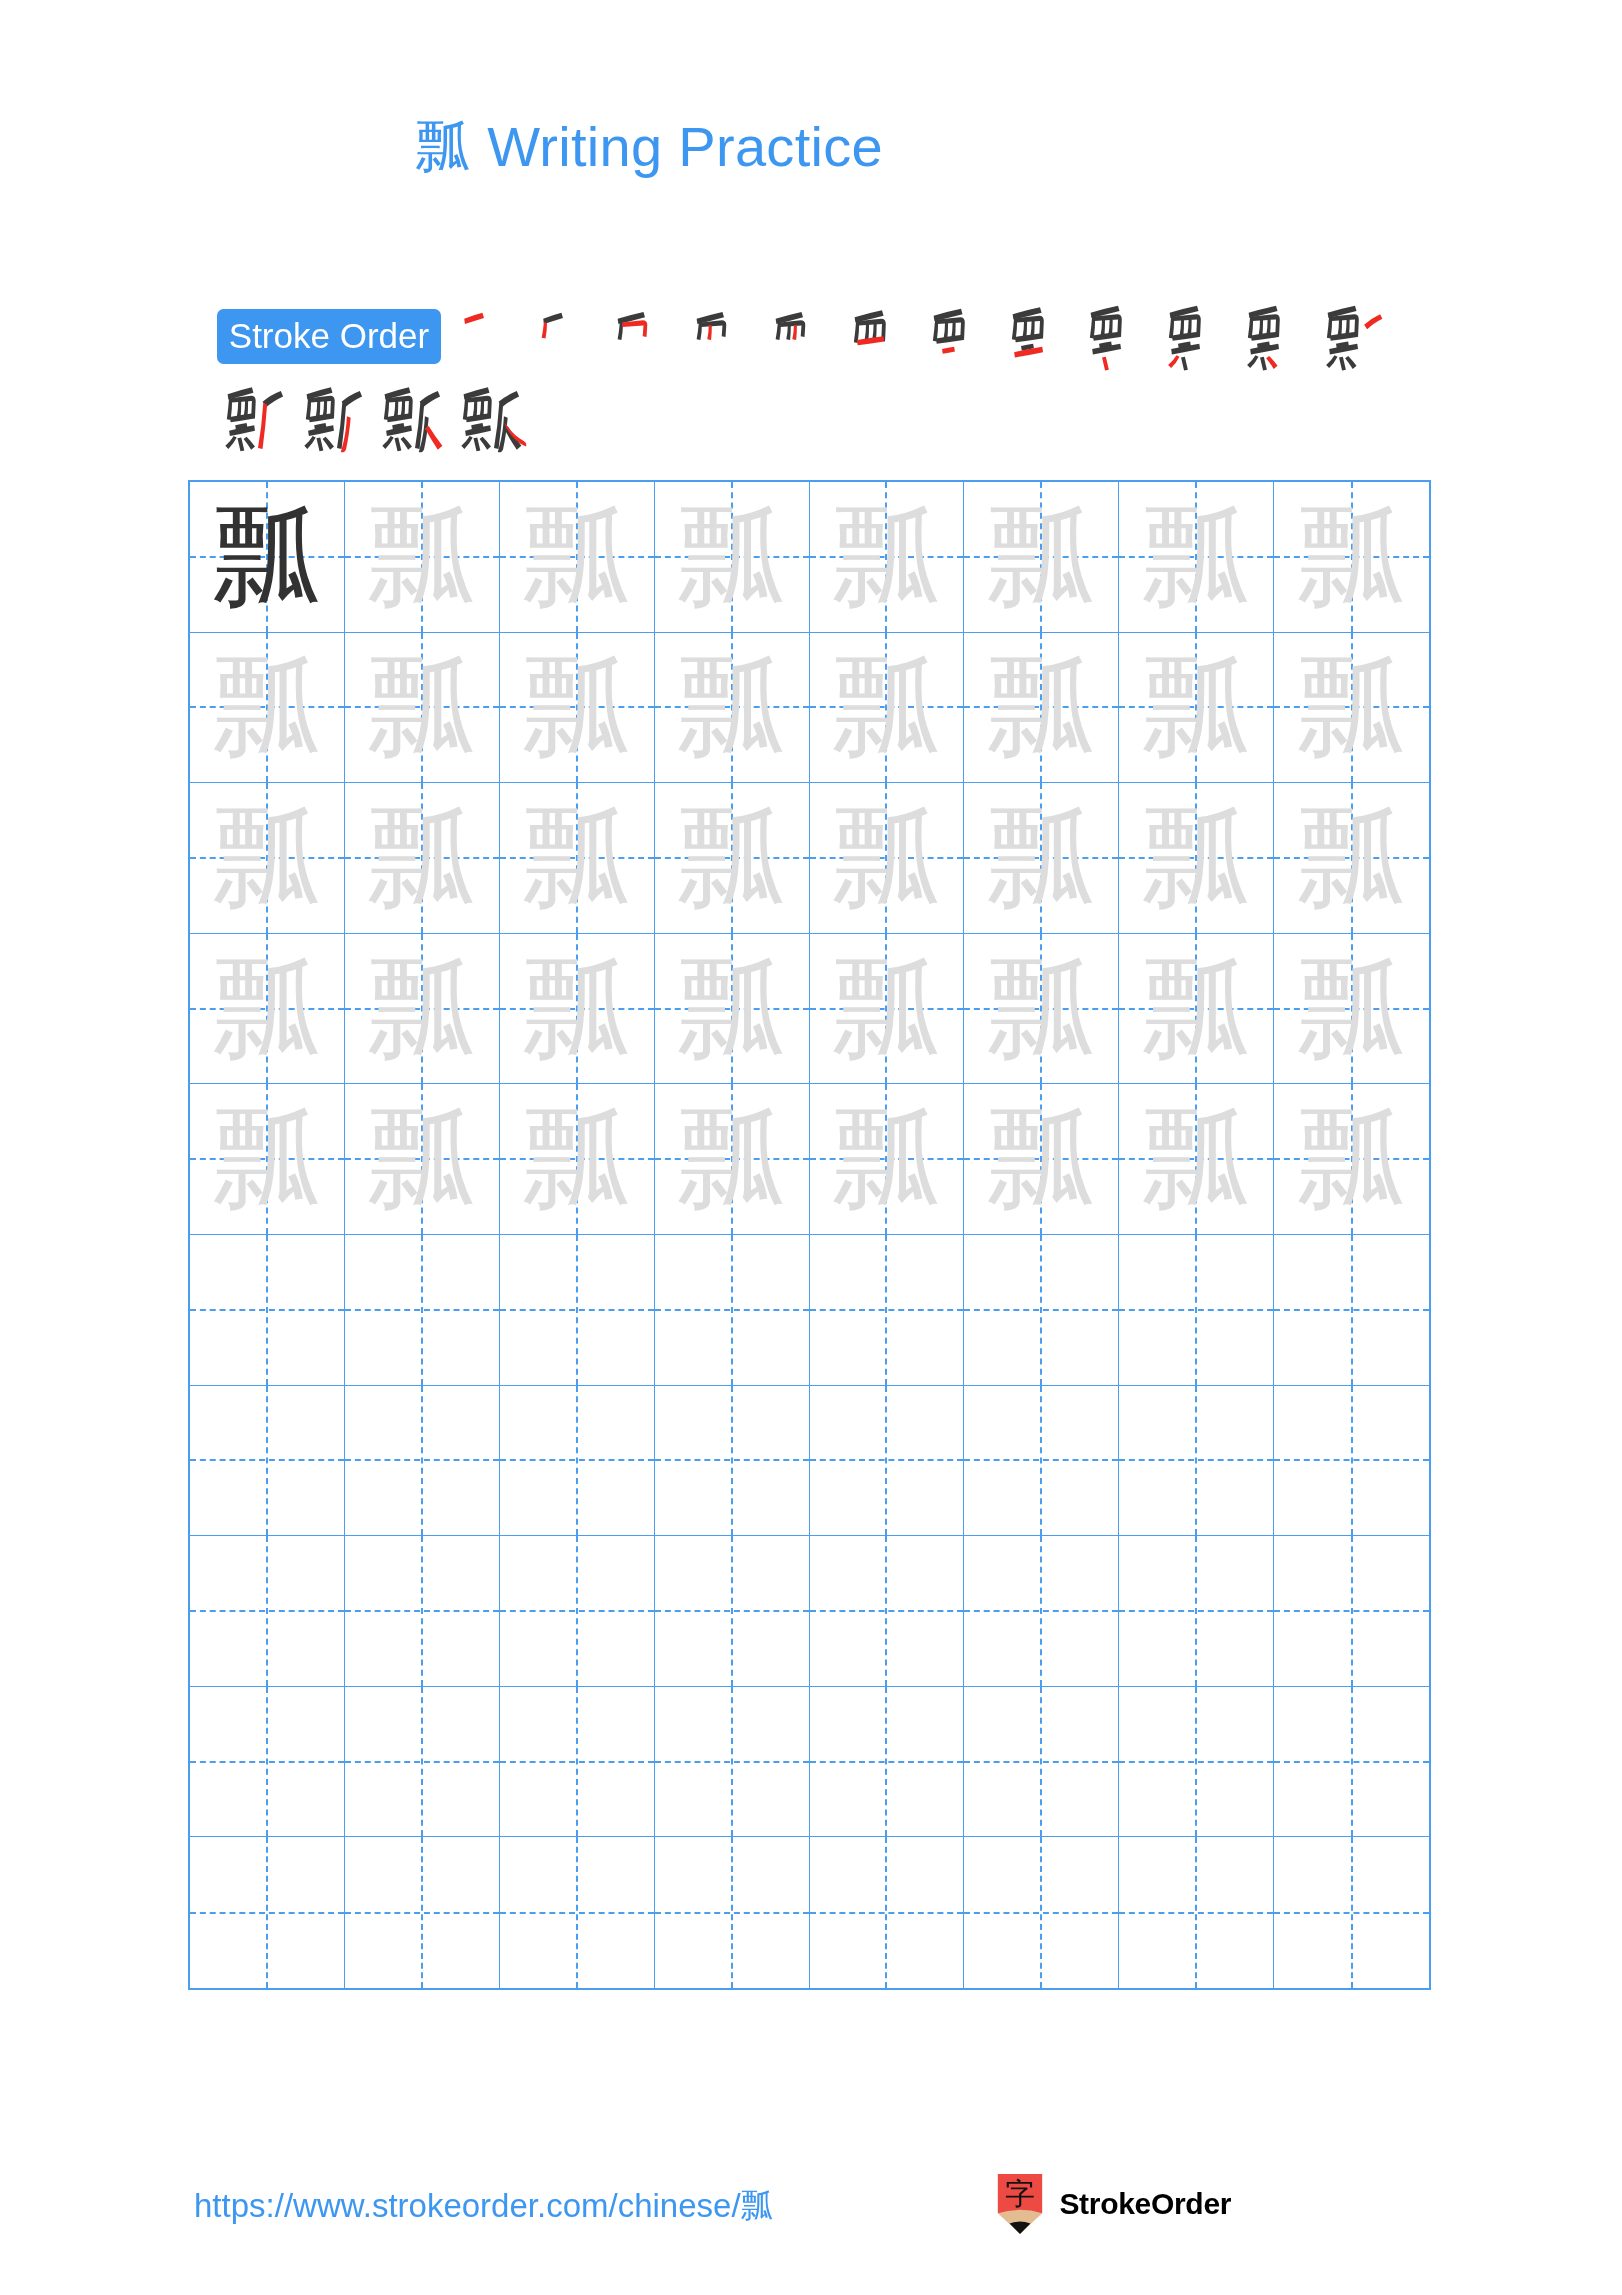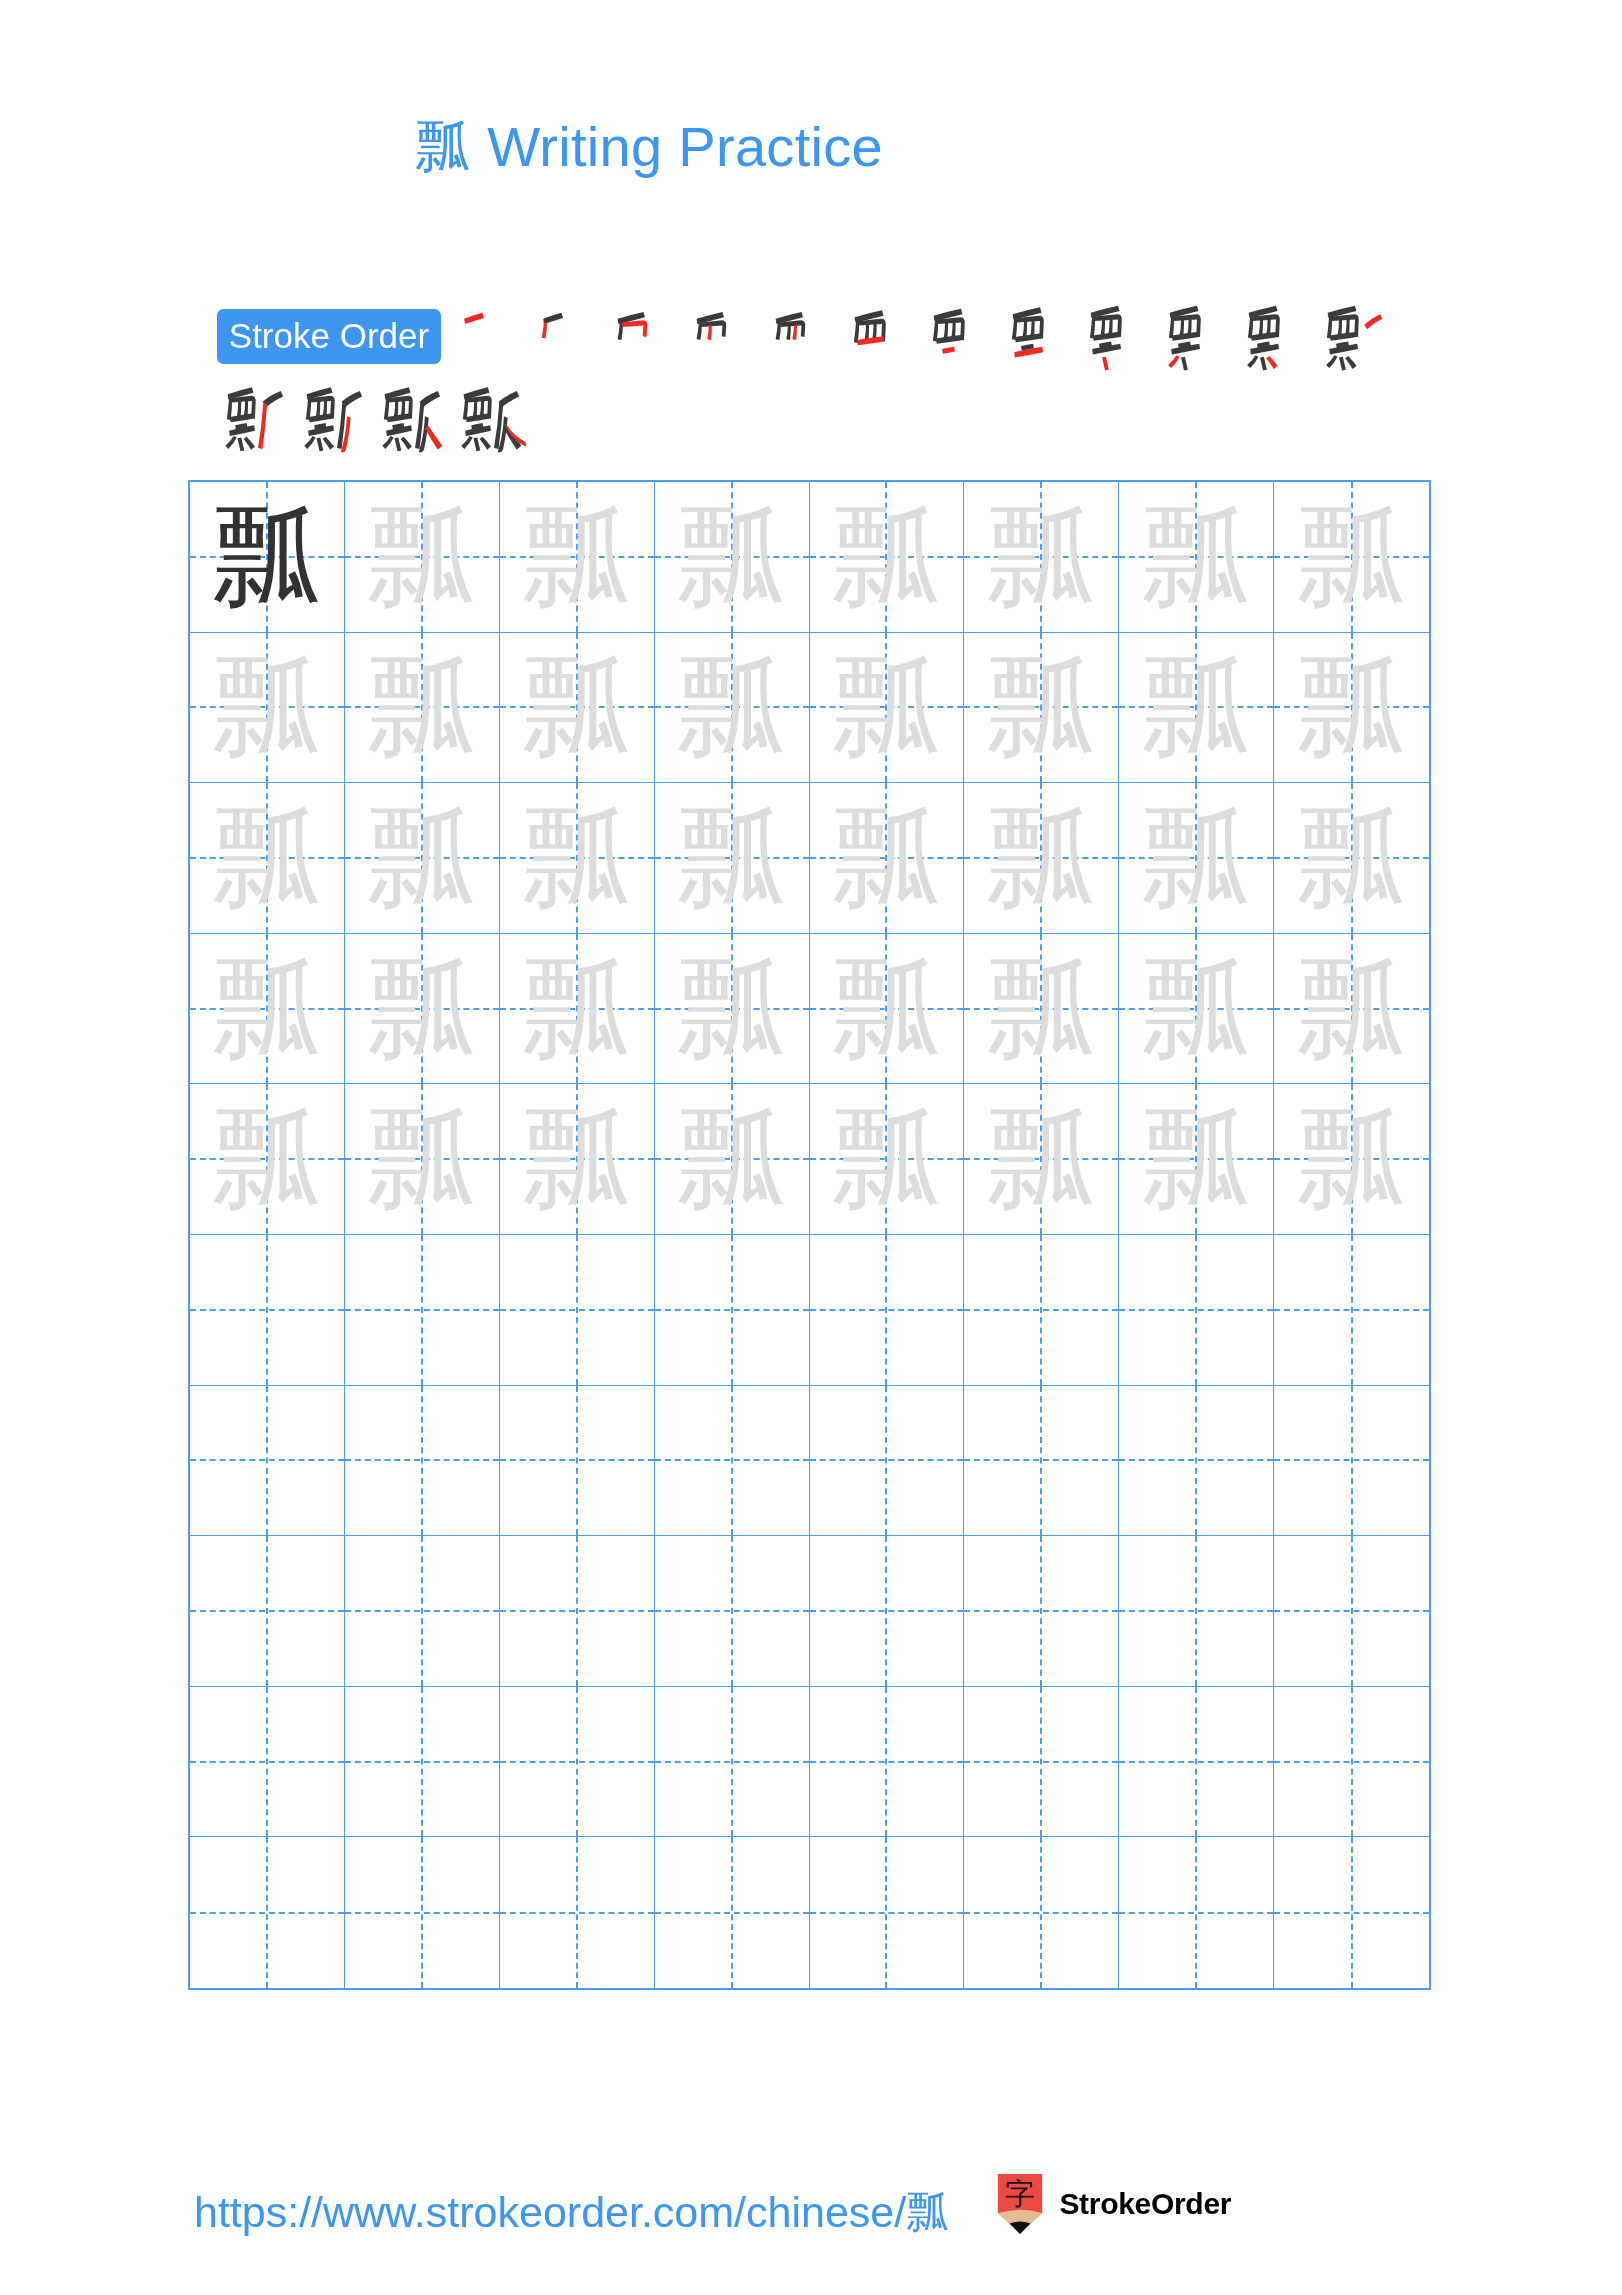--- a/index.html
+++ b/index.html
@@ -133,21 +133,21 @@
     user-select: none;
   }
   .cell-char.dark  { color: #323232; }
   .cell-char.faint { color: #dddddd; }
 
   
   #footer-url {
     position: absolute;
     left: 194px;
     top: 2184px;
-    font-size: 43px;
+    font-size: 33px;
     color: #3d97f0;
     white-space: nowrap;
   }
   #footer-brand {
     position: absolute;
     left: 995px;
     top: 2174px;
     display: flex;
     align-items: center;
     gap: 14.4px;

